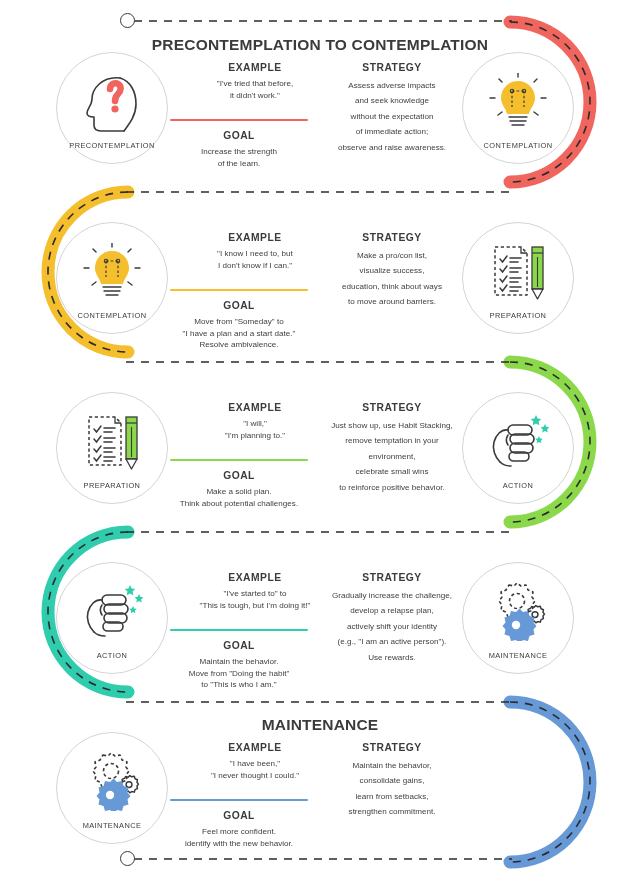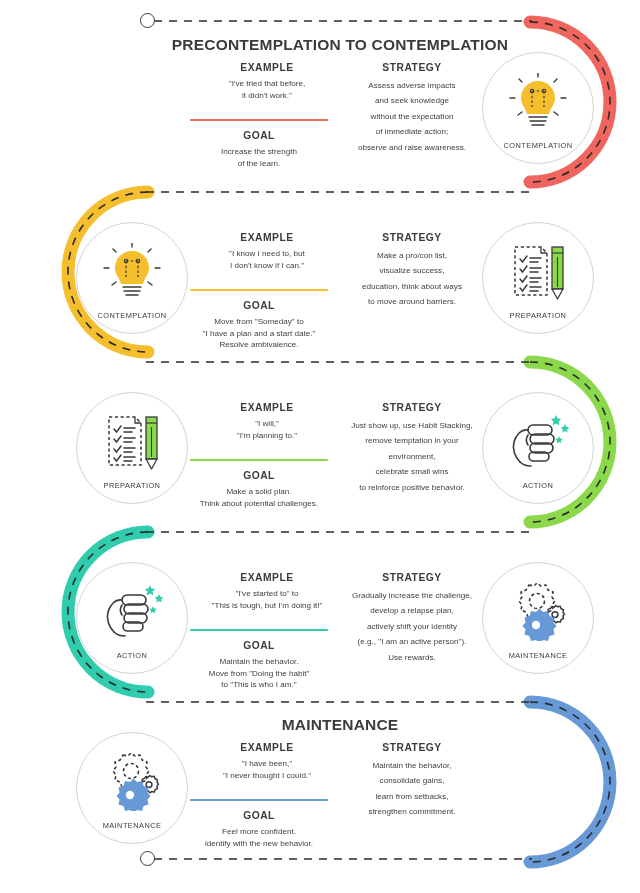--- a/index.html
+++ b/index.html
@@ -8,21 +8,20 @@
     width: 640px; height: 893px;
     background: #ffffff;
     font-family: "Liberation Sans", sans-serif;
     color: #3a3a3c;
     overflow: hidden;
   }
   #page {
     position: relative;
     width: 588px; height: 893px;
     background: #ffffff;
-    margin-left: 20px;
   }
 
   
   #arc-layer {
     position: absolute;
     left: 0; top: 0;
     width: 640px; height: 893px;
     pointer-events: none;
   }
 
@@ -79,21 +78,21 @@
     top: 20px;
     transform: translateX(-50%);
   }
 
   
   .col {
     position: absolute;
     top: 40px;
     text-align: center;
   }
-  .col-example { left: 176px; width: 142px; }
+  .col-example { left: 184px; width: 142px; }
   .col-strategy { left: 312px; width: 160px; }
 
   .col-heading {
     font-size: 10.3px;
     font-weight: bold;
     letter-spacing: 0.5px;
     color: #3b3b3d;
     margin-bottom: 5px;
   }
   .col-body {
@@ -173,20 +172,29 @@
       <path d="M 134 859 L 512 859"></path>
     </g>
   </svg>
 
   <div class="endpoint" id="endpoint-top"></div>
   <div class="endpoint" id="endpoint-bottom"></div>
 
   <div class="row row-0">
     <div class="row-title">PRECONTEMPLATION TO CONTEMPLATION</div>
 
+    <div class="bubble bubble-left">
+      <svg class="bubble-art" width="64" height="62" viewBox="0 0 64 62">
+        <path d="M40 5 C22 3 12 16 12 26 C12 32 7 36 7 40 C7 43 11 44 14 44 L14 52 C14 56 17 58 21 58 L44 58" fill="none" stroke="#3a3a3c" stroke-width="1.6" stroke-linecap="round" stroke-linejoin="round"></path>
+        <path d="M44 58 C50 50 56 42 56 31 C56 18 50 8 40 5" fill="none" stroke="#3a3a3c" stroke-width="1.6" stroke-linecap="round"></path>
+        <path d="M30 16 C30 11 35 9 38 11 C42 13 41 18 38 21 C36 23 35 25 35 28" fill="none" stroke="#F0655E" stroke-width="6.5" stroke-linecap="round"></path>
+        <circle cx="35" cy="36" r="3.6" fill="#F0655E"></circle>
+      </svg>
+      <div class="bubble-label">PRECONTEMPLATION</div>
+    </div>
 
     <div class="col col-example">
       <div class="col-heading">EXAMPLE</div>
       <div class="col-body">"I've tried that before,
 it didn't work."</div>
     </div>
     <div class="divider" style="background:#F0655E"></div>
     <div class="goal-block">
       <div class="col-heading">GOAL</div>
       <div class="col-body">Increase the strength

